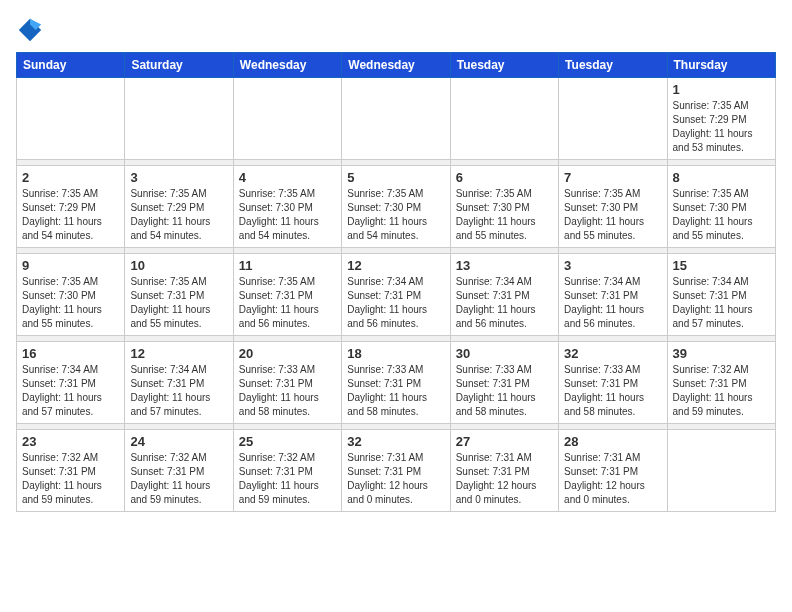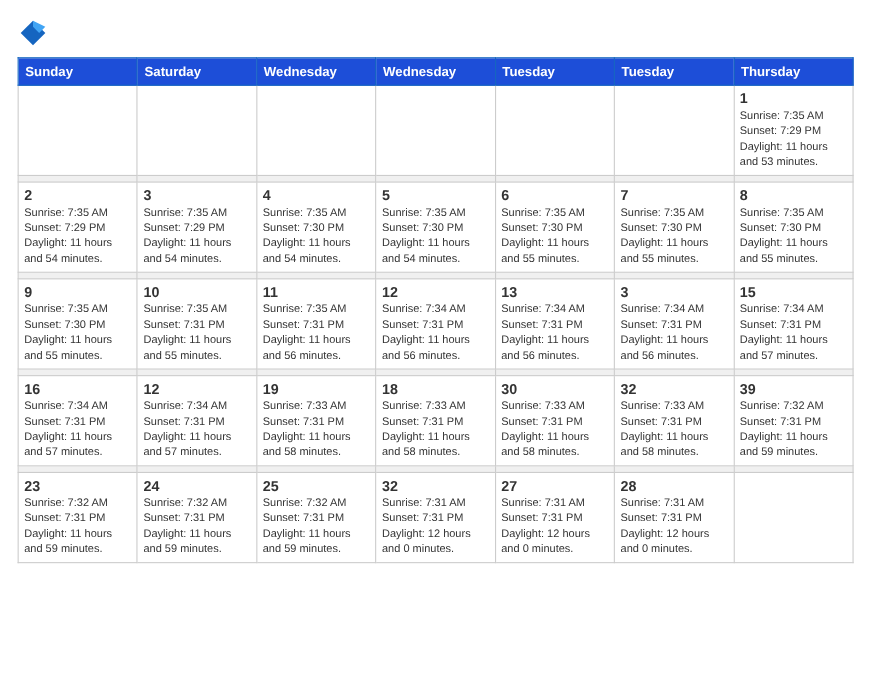--- a/index.html
+++ b/index.html
@@ -225,21 +225,21 @@
       <tr>
         <td>
           <span class="day-num">16</span>
           <div class="day-info">Sunrise: 7:34 AM<br>Sunset: 7:31 PM<br>Daylight: 11 hours<br>and 57 minutes.</div>
         </td>
         <td>
           <span class="day-num">12</span>
           <div class="day-info">Sunrise: 7:34 AM<br>Sunset: 7:31 PM<br>Daylight: 11 hours<br>and 57 minutes.</div>
         </td>
         <td>
-          <span class="day-num">19</span>
+          <span class="day-num">20</span>
           <div class="day-info">Sunrise: 7:33 AM<br>Sunset: 7:31 PM<br>Daylight: 11 hours<br>and 58 minutes.</div>
         </td>
         <td>
           <span class="day-num">18</span>
           <div class="day-info">Sunrise: 7:33 AM<br>Sunset: 7:31 PM<br>Daylight: 11 hours<br>and 58 minutes.</div>
         </td>
         <td>
           <span class="day-num">30</span>
           <div class="day-info">Sunrise: 7:33 AM<br>Sunset: 7:31 PM<br>Daylight: 11 hours<br>and 58 minutes.</div>
         </td>

